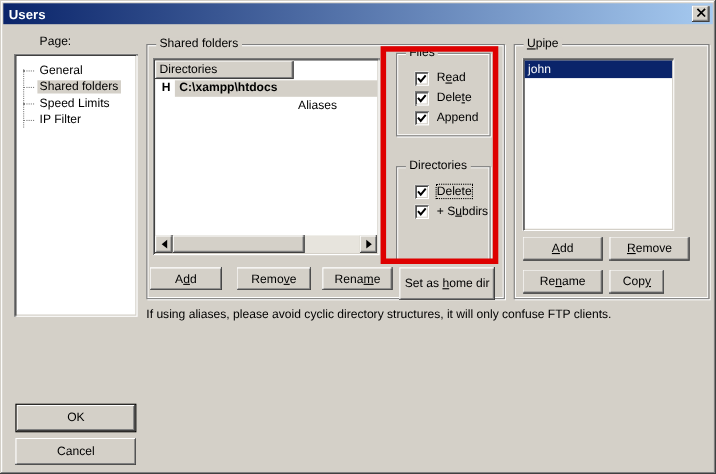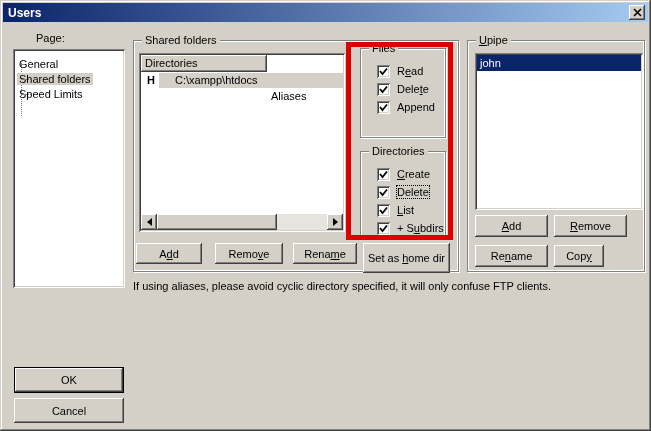--- a/index.html
+++ b/index.html
@@ -43,35 +43,35 @@
 
   .groupbox {
     position:absolute; border:1px solid #808080;
     box-shadow: inset 1px 1px 0 #FFFFFF, inset -1px -1px 0 #FFFFFF, 1px 1px 0 #FFFFFF;
   }
   .gb-label { position:absolute; top:-7px; left:8px; background:#D4D0C8; padding:0 3px; line-height:13px; }
 
   
   .tree { position:absolute; left:13px; top:49px; width:112px; height:239px; padding-top:8px; }
   .tree-rail { position:absolute; left:8px; top:14px; height:53px; border-left:1px dotted #808080; }
-  .tree-item { position:relative; height:15px; line-height:15px; padding-left:4px; white-space:nowrap; }
+  .tree-item { position:relative; height:15px; line-height:15px; padding-left:21px; white-space:nowrap; }
   .tree-item::before { content:""; position:absolute; left:8px; top:7px; width:10px; border-top:1px dotted #808080; }
   .tree-item .ti-label { padding:0 2px; }
   .tree-item.selected .ti-label { background:#D4D0C8; }
 
   
   .listview { position:absolute; left:139px; top:53px; width:206px; height:179px; padding:2px; }
   .lv-header { display:flex; height:17px; }
   .lv-col {
     background:#D4D0C8; padding-left:4px; line-height:17px;
     box-shadow: inset -1px -1px 0 #404040, inset 1px 1px 0 #FFFFFF, inset -2px -2px 0 #808080;
   }
   .lv-row { display:flex; height:15px; line-height:15px; margin-top:1px; }
   .lv-marker { margin-left:6px; width:12px; font-weight:bold; }
-  .lv-dir { flex:1; background:#D4D0C8; padding-left:16px; white-space:nowrap; overflow:hidden; }
+  .lv-dir { flex:1; background:#D4D0C8; padding-left:4px; white-space:nowrap; overflow:hidden;font-weight:bold; }
 
   .hscroll { position:absolute; left:2px; right:2px; bottom:2px; height:16px; display:flex; background:#E7E4DD; }
   .sb-btn {
     width:16px; height:16px; background:#D4D0C8; flex:none;
     display:flex; align-items:center; justify-content:center;
     box-shadow: inset -1px -1px 0 #404040, inset 1px 1px 0 #FFFFFF,
                 inset -2px -2px 0 #808080, inset 2px 2px 0 #D4D0C8;
   }
   .sb-thumb {
     width:120px; height:16px; background:#D4D0C8; flex:none;
@@ -82,21 +82,21 @@
   .tri-right { width:0; height:0; border:4px solid transparent; border-left:5px solid #000; margin-right:-4px; }
 
   
   .cb-row { display:flex; align-items:center; height:18px; margin-left:16px; }
   .checkbox { width:13px; height:13px; position:relative; flex:none; }
   .checkbox svg { position:absolute; left:2px; top:2px; }
   .cb-label { margin-left:7px; white-space:nowrap; }
   .cb-label.focused { outline:1px dotted #000; }
 
   
-  .userlist { position:absolute; left:7px; top:12px; width:168px; height:157px; padding:2px; }
+  .userlist { position:absolute; left:7px; top:12px; width:138px; height:157px; padding:2px; }
   .user-item { height:16px; line-height:16px; padding-left:3px; }
   .user-item.selected { background:#0A246A; color:#FFFFFF; }
 
   .notes { position:absolute; left:133px; top:280px; width:514px; }
   .notes p { line-height:13px; }
   .notes p + p { margin-top:7px; }
 
   .annotation {
     position:absolute; left:346px; top:42px; width:107px; height:198px;
     border:5px solid #DE0000; z-index:50; pointer-events:none;
@@ -124,20 +124,23 @@
   <div class="tree sunken">
     <div class="tree-rail"></div>
     <div class="tree-item">
       <span class="ti-label">General</span>
     </div>
     <div class="tree-item selected">
       <span class="ti-label">Shared folders</span>
     </div>
     <div class="tree-item">
       <span class="ti-label">Speed Limits</span>
+    </div>
+    <div class="tree-item">
+      <span class="ti-label">IP Filter</span>
     </div>
   </div>
 
   <div class="groupbox" style="left:133px; top:40px; width:326px; height:232px;">
     <span class="gb-label">Shared folders</span>
   </div>
 
   <div class="listview sunken">
     <div class="lv-header">
       <div class="lv-col" style="width:126px;">Directories</div>
@@ -165,21 +168,21 @@
   <div class="btn" style="left:215px; top:243px; width:68px; height:21px;">
     <span><span>Remo</span><span class="u">v</span><span>e</span></span>
   </div>
   <div class="btn" style="left:293px; top:243px; width:64px; height:21px;">
     <span><span>Rena</span><span class="u">m</span><span>e</span></span>
   </div>
   <div class="btn" style="left:363px; top:243px; width:87px; height:30px;">
     <span><span>Set as </span><span class="u">h</span><span>ome dir</span></span>
   </div>
 
-  <div class="groupbox" style="left:360px; top:48px; width:86px; height:90px; padding-top:13px;">
+  <div class="groupbox" style="left:360px; top:48px; width:86px; height:76px; padding-top:13px;">
     <span class="gb-label">Files</span>
     <div class="cb-row">
       <span class="checkbox sunken">
           <svg width="9" height="9" viewBox="0 0 9 9">
             <polyline points="1,4 3.5,7 8,1.5" stroke="#000" stroke-width="1.8" fill="none"></polyline>
           </svg>
         </span>
       <span class="cb-label"><span>R</span><span class="u">e</span><span>ad</span></span>
     </div>
     <div class="cb-row">
@@ -201,37 +204,21 @@
   </div>
 
   <div class="groupbox" style="left:360px; top:151px; width:86px; height:87px; padding-top:13px;">
     <span class="gb-label">Directories</span>
     <div class="cb-row">
       <span class="checkbox sunken">
           <svg width="9" height="9" viewBox="0 0 9 9">
             <polyline points="1,4 3.5,7 8,1.5" stroke="#000" stroke-width="1.8" fill="none"></polyline>
           </svg>
         </span>
-      <span class="cb-label"><span></span><span class="u">C</span><span>reate</span></span>
-    </div>
-    <div class="cb-row">
-      <span class="checkbox sunken">
-          <svg width="9" height="9" viewBox="0 0 9 9">
-            <polyline points="1,4 3.5,7 8,1.5" stroke="#000" stroke-width="1.8" fill="none"></polyline>
-          </svg>
-        </span>
       <span class="cb-label focused"><span>Delete</span><span class="u"></span><span></span></span>
-    </div>
-    <div class="cb-row">
-      <span class="checkbox sunken">
-          <svg width="9" height="9" viewBox="0 0 9 9">
-            <polyline points="1,4 3.5,7 8,1.5" stroke="#000" stroke-width="1.8" fill="none"></polyline>
-          </svg>
-        </span>
-      <span class="cb-label"><span></span><span class="u">L</span><span>ist</span></span>
     </div>
     <div class="cb-row">
       <span class="checkbox sunken">
           <svg width="9" height="9" viewBox="0 0 9 9">
             <polyline points="1,4 3.5,7 8,1.5" stroke="#000" stroke-width="1.8" fill="none"></polyline>
           </svg>
         </span>
       <span class="cb-label"><span>+ S</span><span class="u">u</span><span>bdirs</span></span>
     </div>
   </div>
@@ -253,21 +240,21 @@
     <span><span></span><span class="u">R</span><span>emove</span></span>
   </div>
   <div class="btn" style="left:475px; top:245px; width:73px; height:22px;">
     <span><span>Re</span><span class="u">n</span><span>ame</span></span>
   </div>
   <div class="btn" style="left:554px; top:245px; width:50px; height:22px;">
     <span><span>Cop</span><span class="u">y</span><span></span></span>
   </div>
 
   <div class="notes">
-    <p>If using aliases, please avoid cyclic directory specified, it will only confuse FTP clients.</p>
+    <p>If using aliases, please avoid cyclic directory structures, it will only confuse FTP clients.</p>
   </div>
 
   <div class="btn default" style="left:14px; top:367px; width:110px; height:26px;">
     <span>OK</span>
   </div>
   <div class="btn" style="left:14px; top:398px; width:110px; height:25px;">
     <span>Cancel</span>
   </div>
 
 </div>

